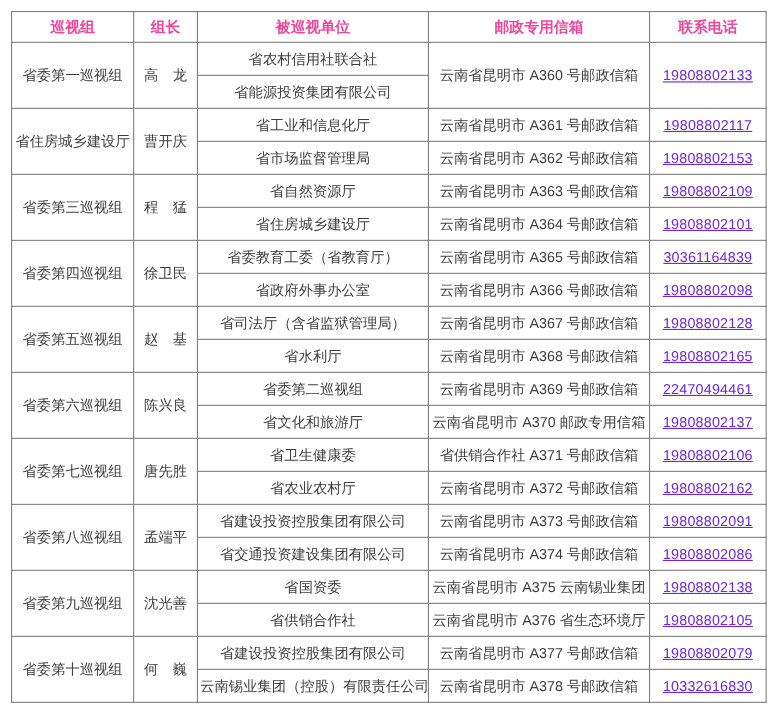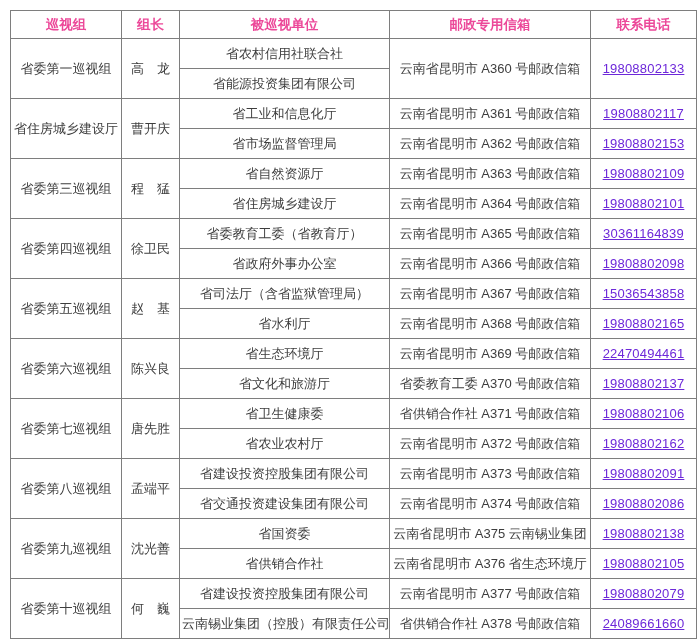--- a/index.html
+++ b/index.html
@@ -113,37 +113,37 @@
         <tr>
           <td class="unit-cell">省政府外事办公室</td>
           <td class="mailbox-cell">云南省昆明市 A366 号邮政信箱</td>
           <td class="phone-cell">19808802098</td>
         </tr>
         <tr>
           <td rowspan="2" class="group-cell">省委第五巡视组</td>
           <td rowspan="2" class="leader-cell">赵　基</td>
           <td class="unit-cell">省司法厅（含省监狱管理局）</td>
           <td class="mailbox-cell">云南省昆明市 A367 号邮政信箱</td>
-          <td class="phone-cell">15036543858</td>
+          <td class="phone-cell">19808802128</td>
         </tr>
         <tr>
           <td class="unit-cell">省水利厅</td>
           <td class="mailbox-cell">云南省昆明市 A368 号邮政信箱</td>
           <td class="phone-cell">19808802165</td>
         </tr>
         <tr>
           <td rowspan="2" class="group-cell">省委第六巡视组</td>
           <td rowspan="2" class="leader-cell">陈兴良</td>
-          <td class="unit-cell">省生态环境厅</td>
+          <td class="unit-cell">省委第二巡视组</td>
           <td class="mailbox-cell">云南省昆明市 A369 号邮政信箱</td>
           <td class="phone-cell">22470494461</td>
         </tr>
         <tr>
           <td class="unit-cell">省文化和旅游厅</td>
-          <td class="mailbox-cell">省委教育工委 A370 号邮政信箱</td>
+          <td class="mailbox-cell">云南省昆明市 A370 邮政专用信箱</td>
           <td class="phone-cell">19808802137</td>
         </tr>
         <tr>
           <td rowspan="2" class="group-cell">省委第七巡视组</td>
           <td rowspan="2" class="leader-cell">唐先胜</td>
           <td class="unit-cell">省卫生健康委</td>
           <td class="mailbox-cell">省供销合作社 A371 号邮政信箱</td>
           <td class="phone-cell">19808802106</td>
         </tr>
         <tr>
@@ -177,18 +177,18 @@
         </tr>
         <tr>
           <td rowspan="2" class="group-cell">省委第十巡视组</td>
           <td rowspan="2" class="leader-cell">何　巍</td>
           <td class="unit-cell">省建设投资控股集团有限公司</td>
           <td class="mailbox-cell">云南省昆明市 A377 号邮政信箱</td>
           <td class="phone-cell">19808802079</td>
         </tr>
         <tr>
           <td class="unit-cell">云南锡业集团（控股）有限责任公司</td>
-          <td class="mailbox-cell">省供销合作社 A378 号邮政信箱</td>
-          <td class="phone-cell">24089661660</td>
+          <td class="mailbox-cell">云南省昆明市 A378 号邮政信箱</td>
+          <td class="phone-cell">10332616830</td>
         </tr>
       </tbody>
   </table>
 </div>
 
 </body></html>

